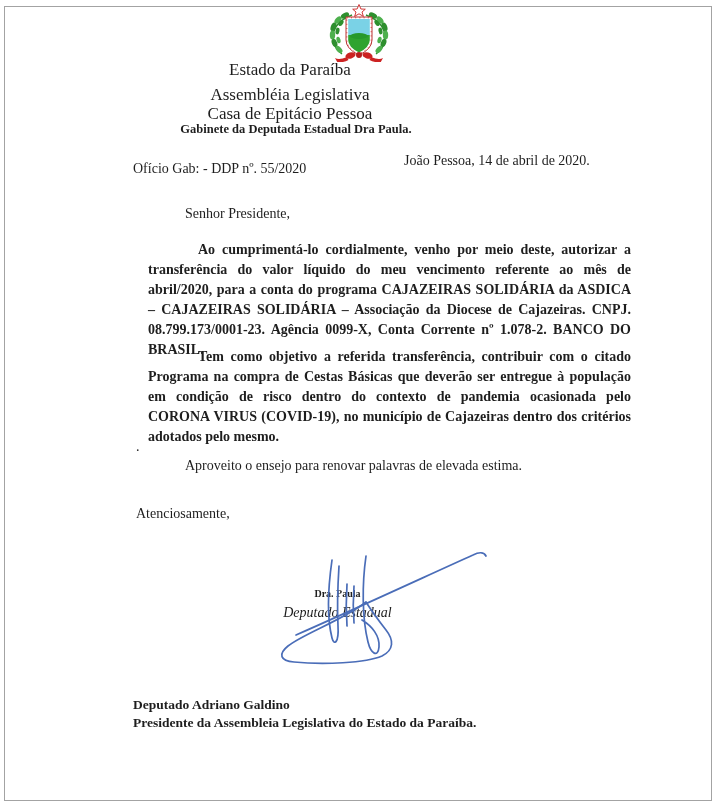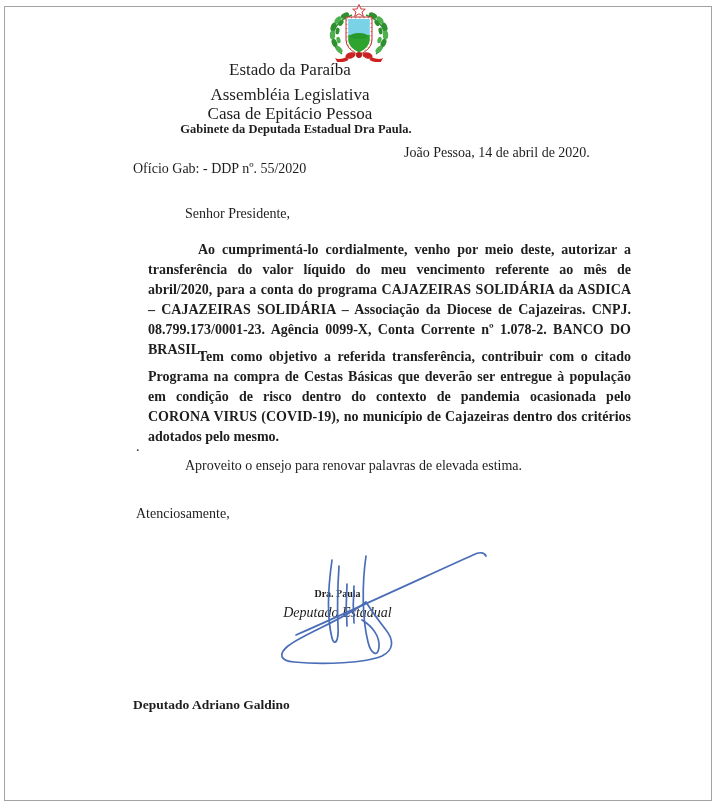--- a/index.html
+++ b/index.html
@@ -12,21 +12,21 @@
     left:4px;top:6px;width:706px;height:793px;
     border:1px solid #a3a3a3;
   }
   .crest{left:320px;top:4px;width:78px;height:58px;}
   .hline{left:0;width:580px;text-align:center;font-size:17px;line-height:22px;white-space:nowrap;}
   .h1{top:59px;}
   .h2{top:84px;}
   .h3{top:103px;}
   .hgab{top:122px;left:0;width:592px;text-align:center;font-size:12.5px;font-weight:bold;}
   .refnum{top:161px;left:133px;font-size:14px;}
-  .refdate{top:145px;left:404px;font-size:14px;}
+  .refdate{top:153px;left:404px;font-size:14px;}
   .salutation{top:206px;left:185px;font-size:14px;}
   .bodypara{left:148px;width:483px;font-size:14px;line-height:20px;text-align:justify;text-indent:50px;font-weight:bold;}
   .p1{top:240px;}
   .p2{top:347px;}
   .stray{top:439px;left:136px;font-size:14px;}
   .closing{top:458px;left:185px;font-size:14px;}
   .valediction{top:506px;left:136px;font-size:14px;}
   .signame{top:588px;left:255px;width:165px;text-align:center;font-size:10px;font-weight:bold;z-index:1;}
   .sigtitle{top:605px;left:245px;width:185px;text-align:center;font-size:14px;font-style:italic;z-index:1;}
   .sigink{left:268px;top:540px;width:244px;height:138px;z-index:2;}
@@ -123,13 +123,14 @@
     <path d="M 98 16 C 94 44 94 78 100 102 C 103 114 110 118 111 107 C 112 96 104 86 94 80"></path>
 
     <path d="M 28 95 C 85 70 165 33 205 15 C 211 12 216 12 218 16"></path>
 
     <path d="M 98 62 C 75 80 35 94 20 106 C 10 114 12 121 26 122 C 55 125 98 123 114 116 C 126 110 126 100 118 90 C 111 81 103 70 98 62"></path>
   </g>
 </svg>
 
 <div class="abs recipient">
   <div>Deputado Adriano Galdino</div>
+  <div>Presidente da Assembleia Legislativa do Estado da Paraíba.</div>
 </div>
 
 </body></html>

